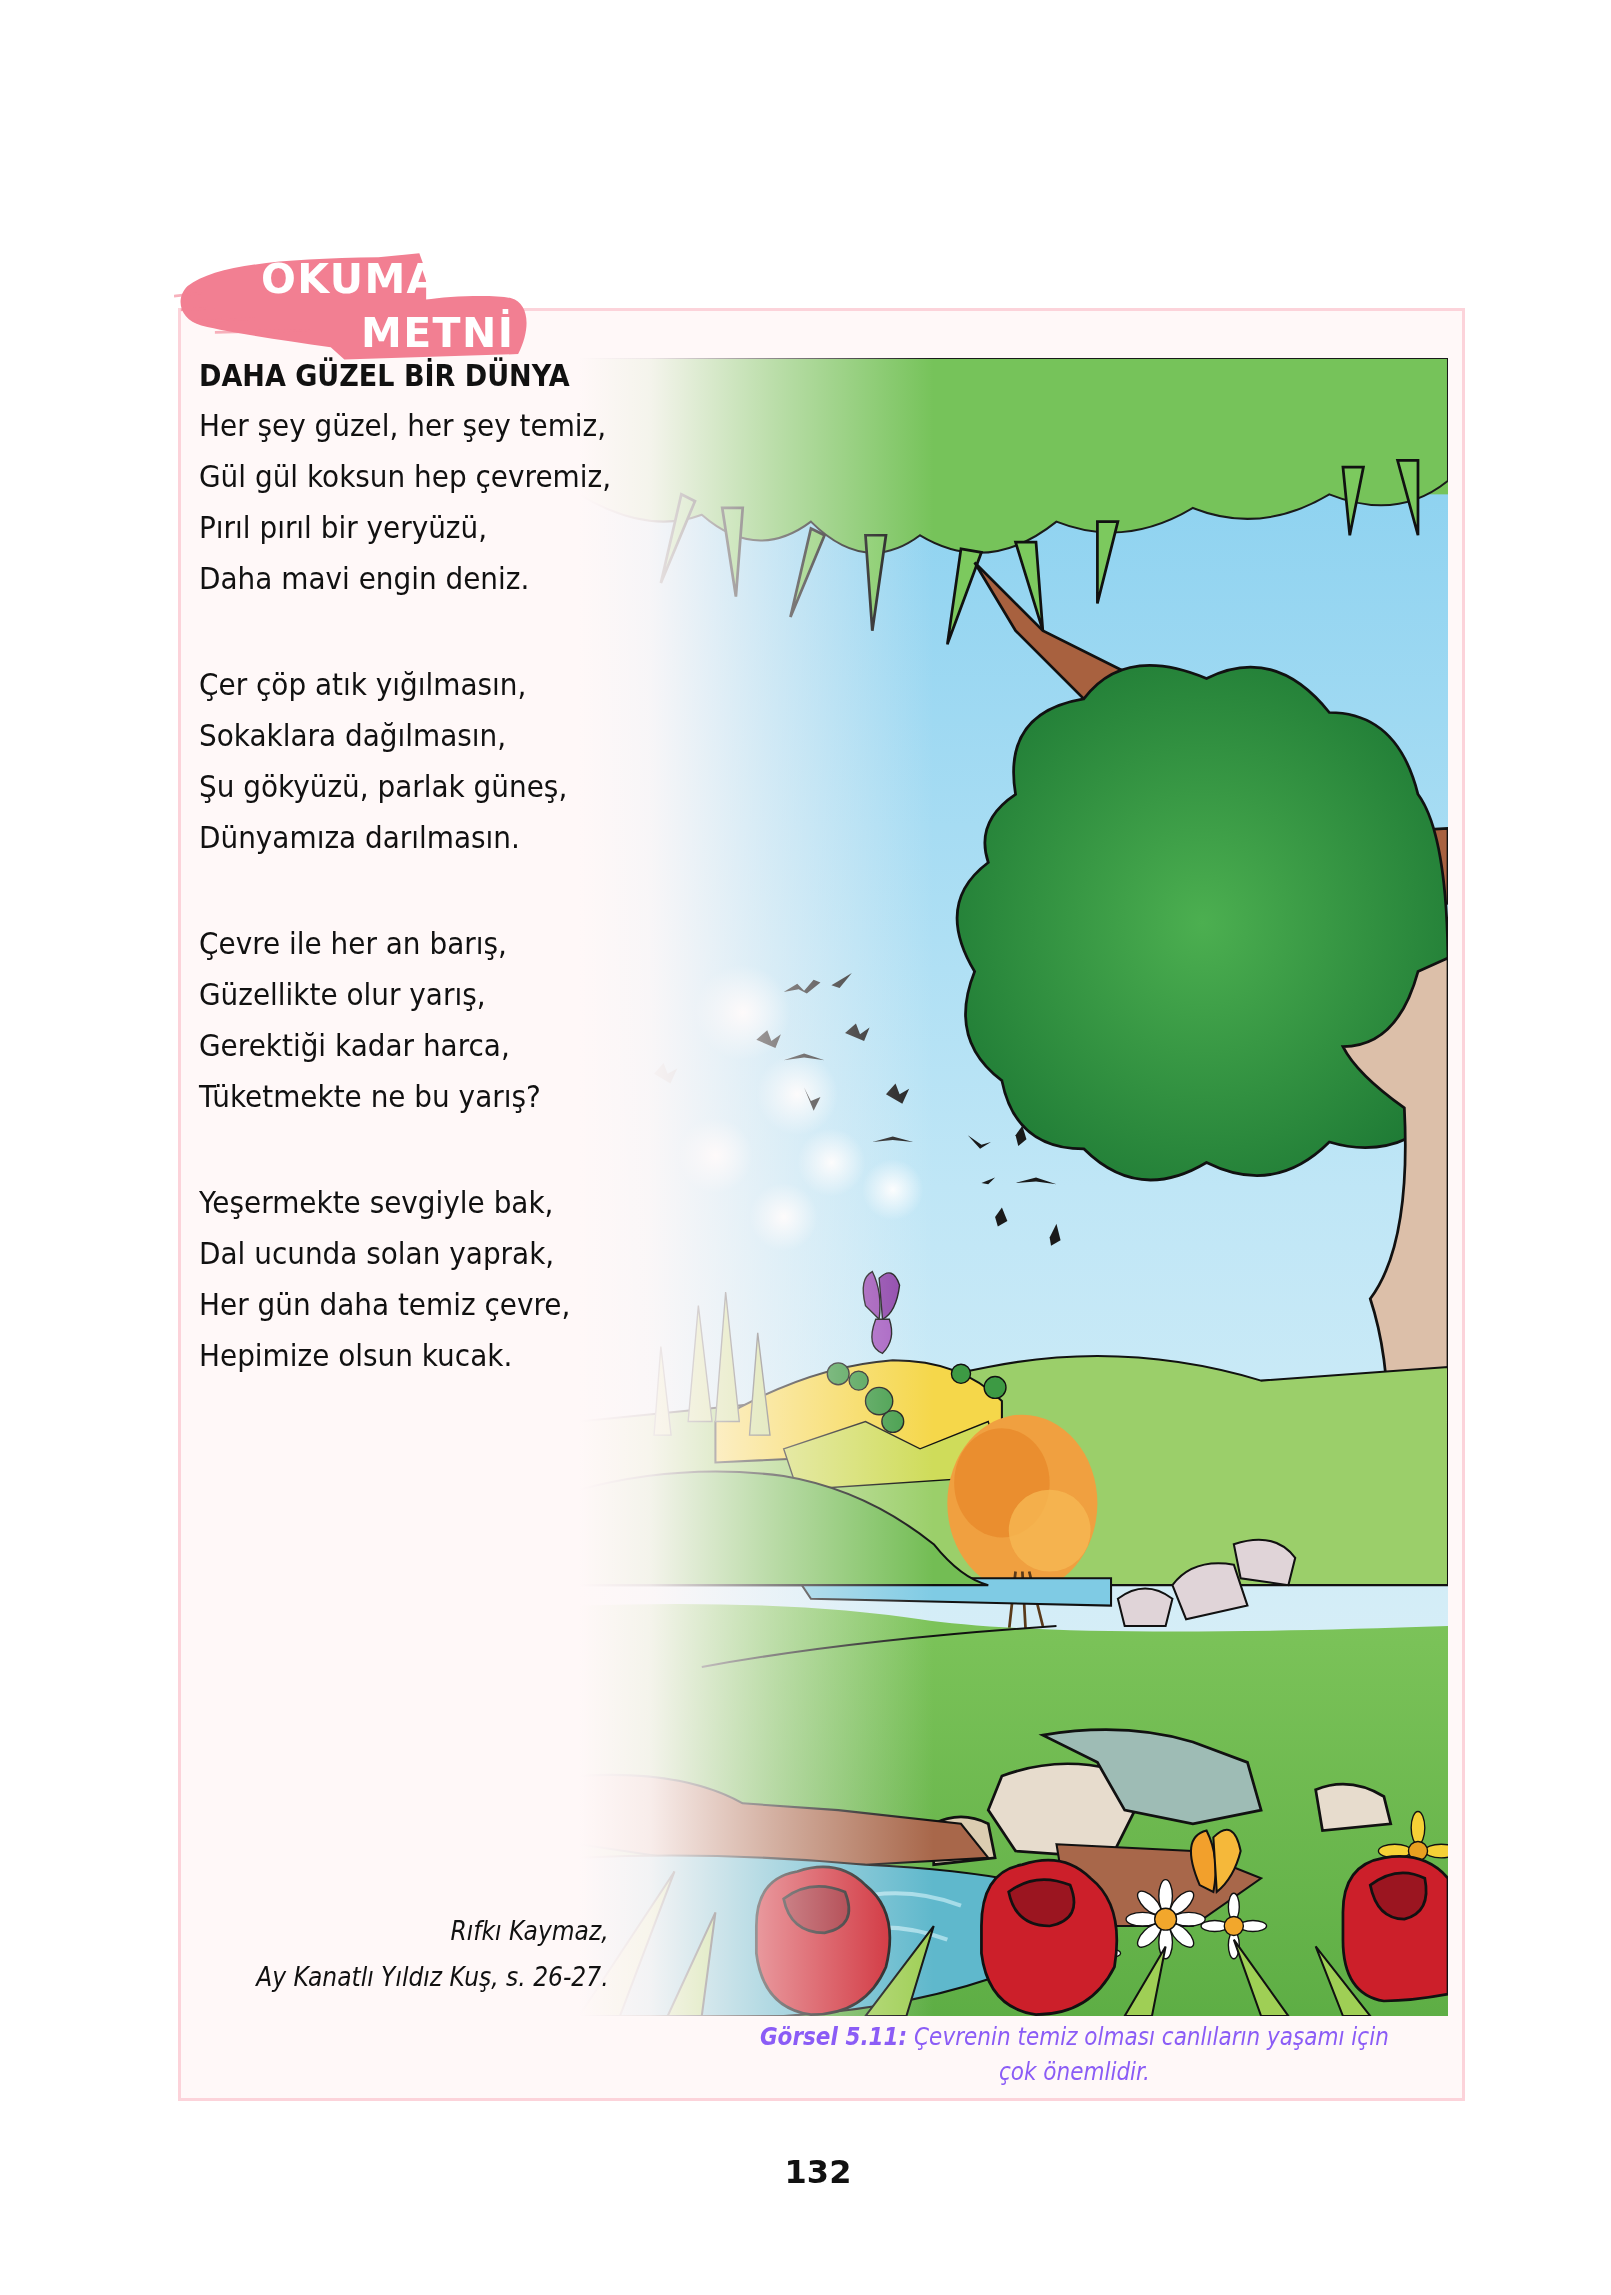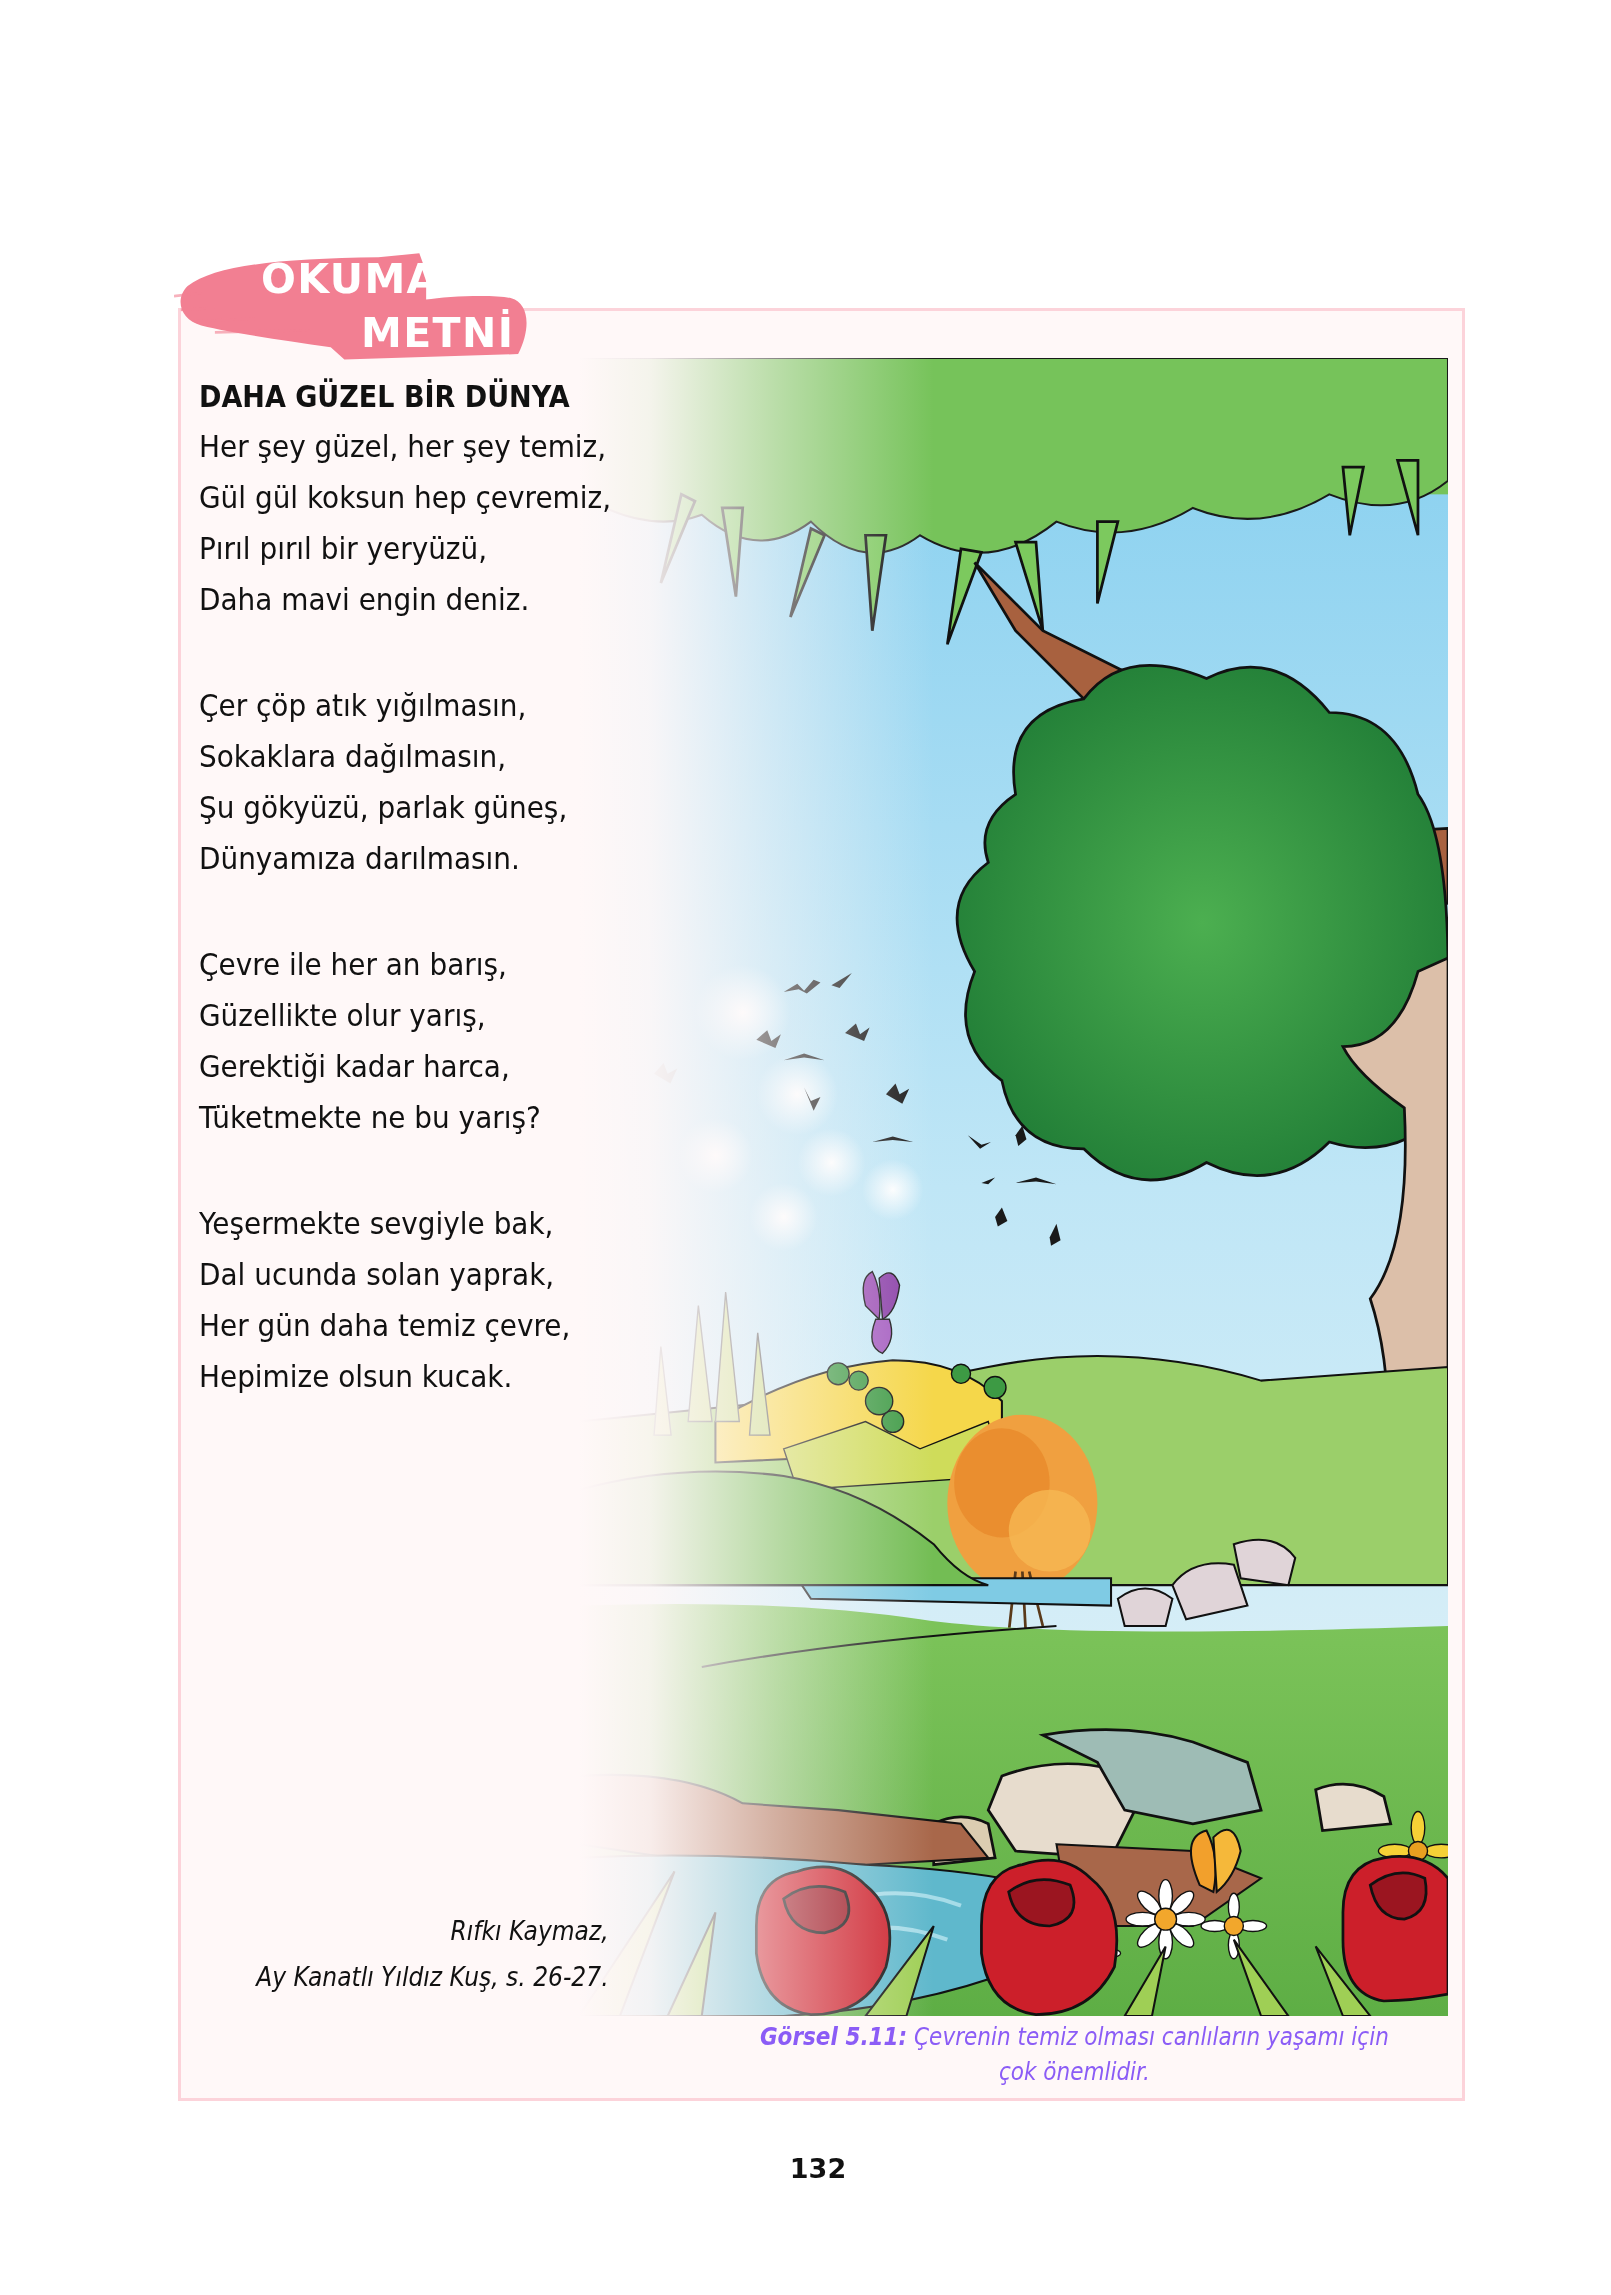--- a/index.html
+++ b/index.html
@@ -11,35 +11,35 @@
   .brush { position:absolute; left:174px; top:245px; width:368px; height:116px; }
   .badge-line { position:absolute; color:#ffffff; font-family:"DejaVu Sans", sans-serif; font-weight:bold; font-size:41px; letter-spacing:1.4px; }
   .badge-1 { left:261px; top:255px; }
   .badge-2 { left:361px; top:309px;text-align:right; }
 
   .illus { position:absolute; left:579px; top:358px; width:869px; height:1658px; overflow:hidden; }
   .illus svg { display:block; width:100%; height:100%; }
   .fade { position:absolute; left:579px; top:358px; width:355px; height:1658px;
           background:linear-gradient(to right, rgba(255,248,248,1) 0%, rgba(255,248,248,0.92) 20%, rgba(255,248,248,0.5) 55%, rgba(255,248,248,0) 100%); }
 
-  .poem { position:absolute; left:199px; top:372px; width:614px; }
+  .poem { position:absolute; left:199px; top:351px; width:614px; }
   .title { font-family:"DejaVu Sans", sans-serif; font-weight:bold; font-size:30px; color:#111; letter-spacing:0px; margin:0; height:49px; line-height:49px; transform:scaleX(0.9); transform-origin:left; }
   .stanza { margin:0 0 55px 0; }
   .line { font-family:"DejaVu Sans", sans-serif; font-size:31px; color:#111; height:51px; line-height:51px; white-space:nowrap; transform:scaleX(0.9); transform-origin:left; }
 
   .attrib { position:absolute; right:1002px; font-family:"DejaVu Sans", sans-serif; font-style:italic; font-size:26px; color:#111; white-space:nowrap; transform:scaleX(0.9); transform-origin:right; }
   .attrib-1 { top:1916px; }
   .attrib-2 { top:1962px; }
 
   .caption { position:absolute; left:682px; top:2019px; width:784px; text-align:center; font-family:"DejaVu Sans", sans-serif; font-size:24.5px; line-height:35px; color:#8b5cf6; }
   .caption .c-inner { display:inline-block; transform:scaleX(0.88); }
   .caption b { font-weight:bold; font-style:italic; }
   .caption i { font-style:italic; }
 
-  .page-num { position:absolute; left:777px; top:2153px; width:82px; text-align:center; font-family:"DejaVu Sans", sans-serif; font-weight:bold; font-size:27px; color:#111; }
+  .page-num { position:absolute; left:777px; top:2153px; width:82px; text-align:center; font-family:"DejaVu Sans", sans-serif; font-weight:bold; font-size:32px; color:#111; }
 </style>
 </head>
 <body>
 
 <div class="box"></div>
 
 <svg class="brush" viewBox="0 0 540 170" xmlns="http://www.w3.org/2000/svg">
   <path d="M20 60 C60 30 150 20 300 18 L360 12 L370 40 L370 80 C400 75 470 72 495 78 C520 85 525 120 505 160 L250 168 L230 150 C160 140 90 130 40 118 C10 110 0 80 20 60 Z" fill="#f27f92"></path>
   <path d="M0 75 L40 70 M10 95 L60 92 M30 112 L120 108 M60 128 L200 125" stroke="#f27f92" stroke-width="4" opacity="0.6"></path>
 </svg>

